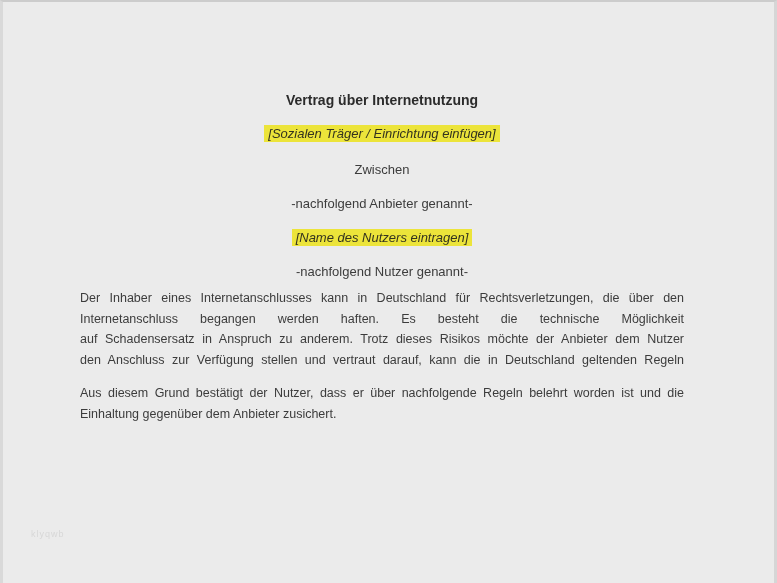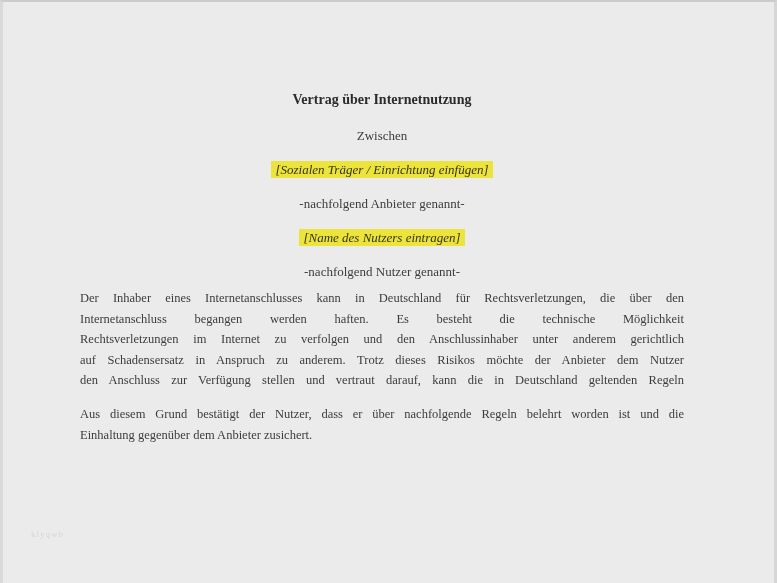--- a/index.html
+++ b/index.html
@@ -6,21 +6,21 @@
   .page {
     position: relative;
     width: 777px;
     height: 583px;
     box-sizing: border-box;
     background: #ebebeb;
     border-top: 2px solid #cccccc;
     border-left: 3px solid #d9d9d9;
     border-right: 3px solid #d6d6d6;
     overflow: hidden;
-    font-family: Liberation Serif, serif;
+    font-family: Liberation Sans, sans-serif;
     color: #3c3c3c;
   }
   .content {
     padding-left: 77px;
     padding-right: 90px;
   }
   .doc-title {
     margin-top: 90px;
     text-align: center;
     font-size: 14px;
@@ -59,40 +59,39 @@
   }
 </style>
 </head>
 <body>
 
 <div class="page">
   <div class="content">
 
     <div class="doc-title">Vertrag über Internetnutzung</div>
 
-    <div class="center-line first">Zwischen</div>
-
     <div class="center-line">
       <span class="hl">[Sozialen Träger / Einrichtung einfügen]</span>
     </div>
+
+    <div class="center-line first">Zwischen</div>
 
     <div class="center-line">-nachfolgend Anbieter genannt-</div>
 
 
     <div class="center-line">
       <span class="hl">[Name des Nutzers eintragen]</span>
     </div>
 
     <div class="center-line">-nachfolgend Nutzer genannt-</div>
 
 
     <div class="para para-2">
       <div class="jline">Der Inhaber eines Internetanschlusses kann in Deutschland für Rechtsverletzungen, die über den</div>
       <div class="jline">Internetanschluss begangen werden haften. Es besteht die technische Möglichkeit</div>
-      <div class="jline">Rechtsverletzungen im Internet zu verfolgen und den Anschlussinhaber unter anderem gerichtlich</div>
       <div class="jline">auf Schadensersatz in Anspruch zu anderem. Trotz dieses Risikos möchte der Anbieter dem Nutzer</div>
       <div class="jline">den Anschluss zur Verfügung stellen und vertraut darauf, kann die in Deutschland geltenden Regeln</div>
     </div>
 
     <div class="para para-3">
       <div class="jline">Aus diesem Grund bestätigt der Nutzer, dass er über nachfolgende Regeln belehrt worden ist und die</div>
       <div class="lline">Einhaltung gegenüber dem Anbieter zusichert.</div>
     </div>
 
   </div>

